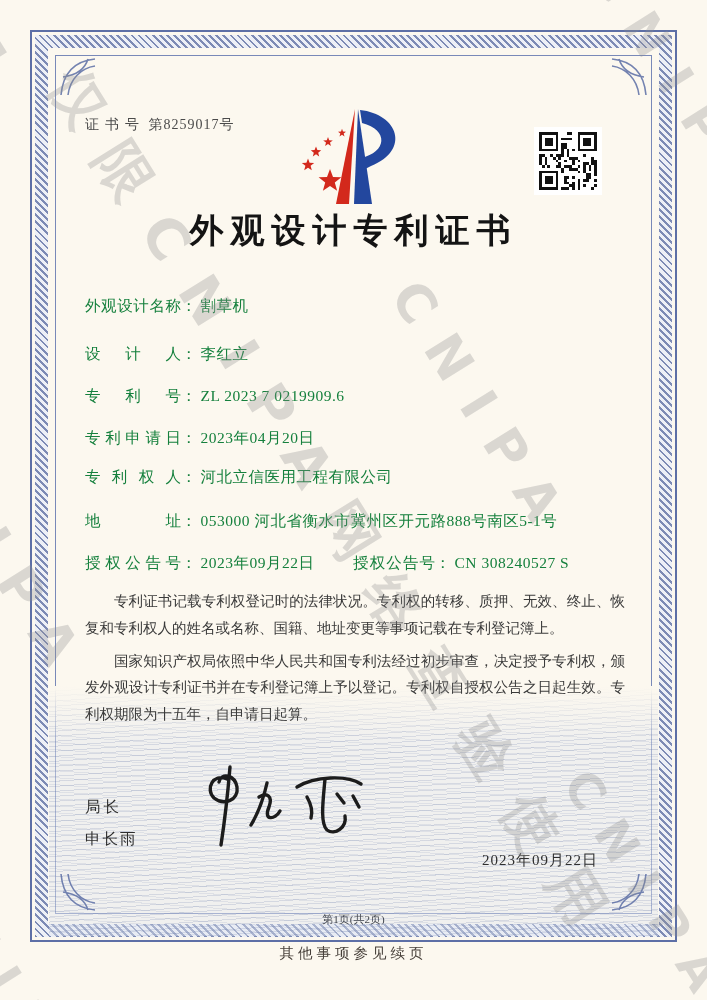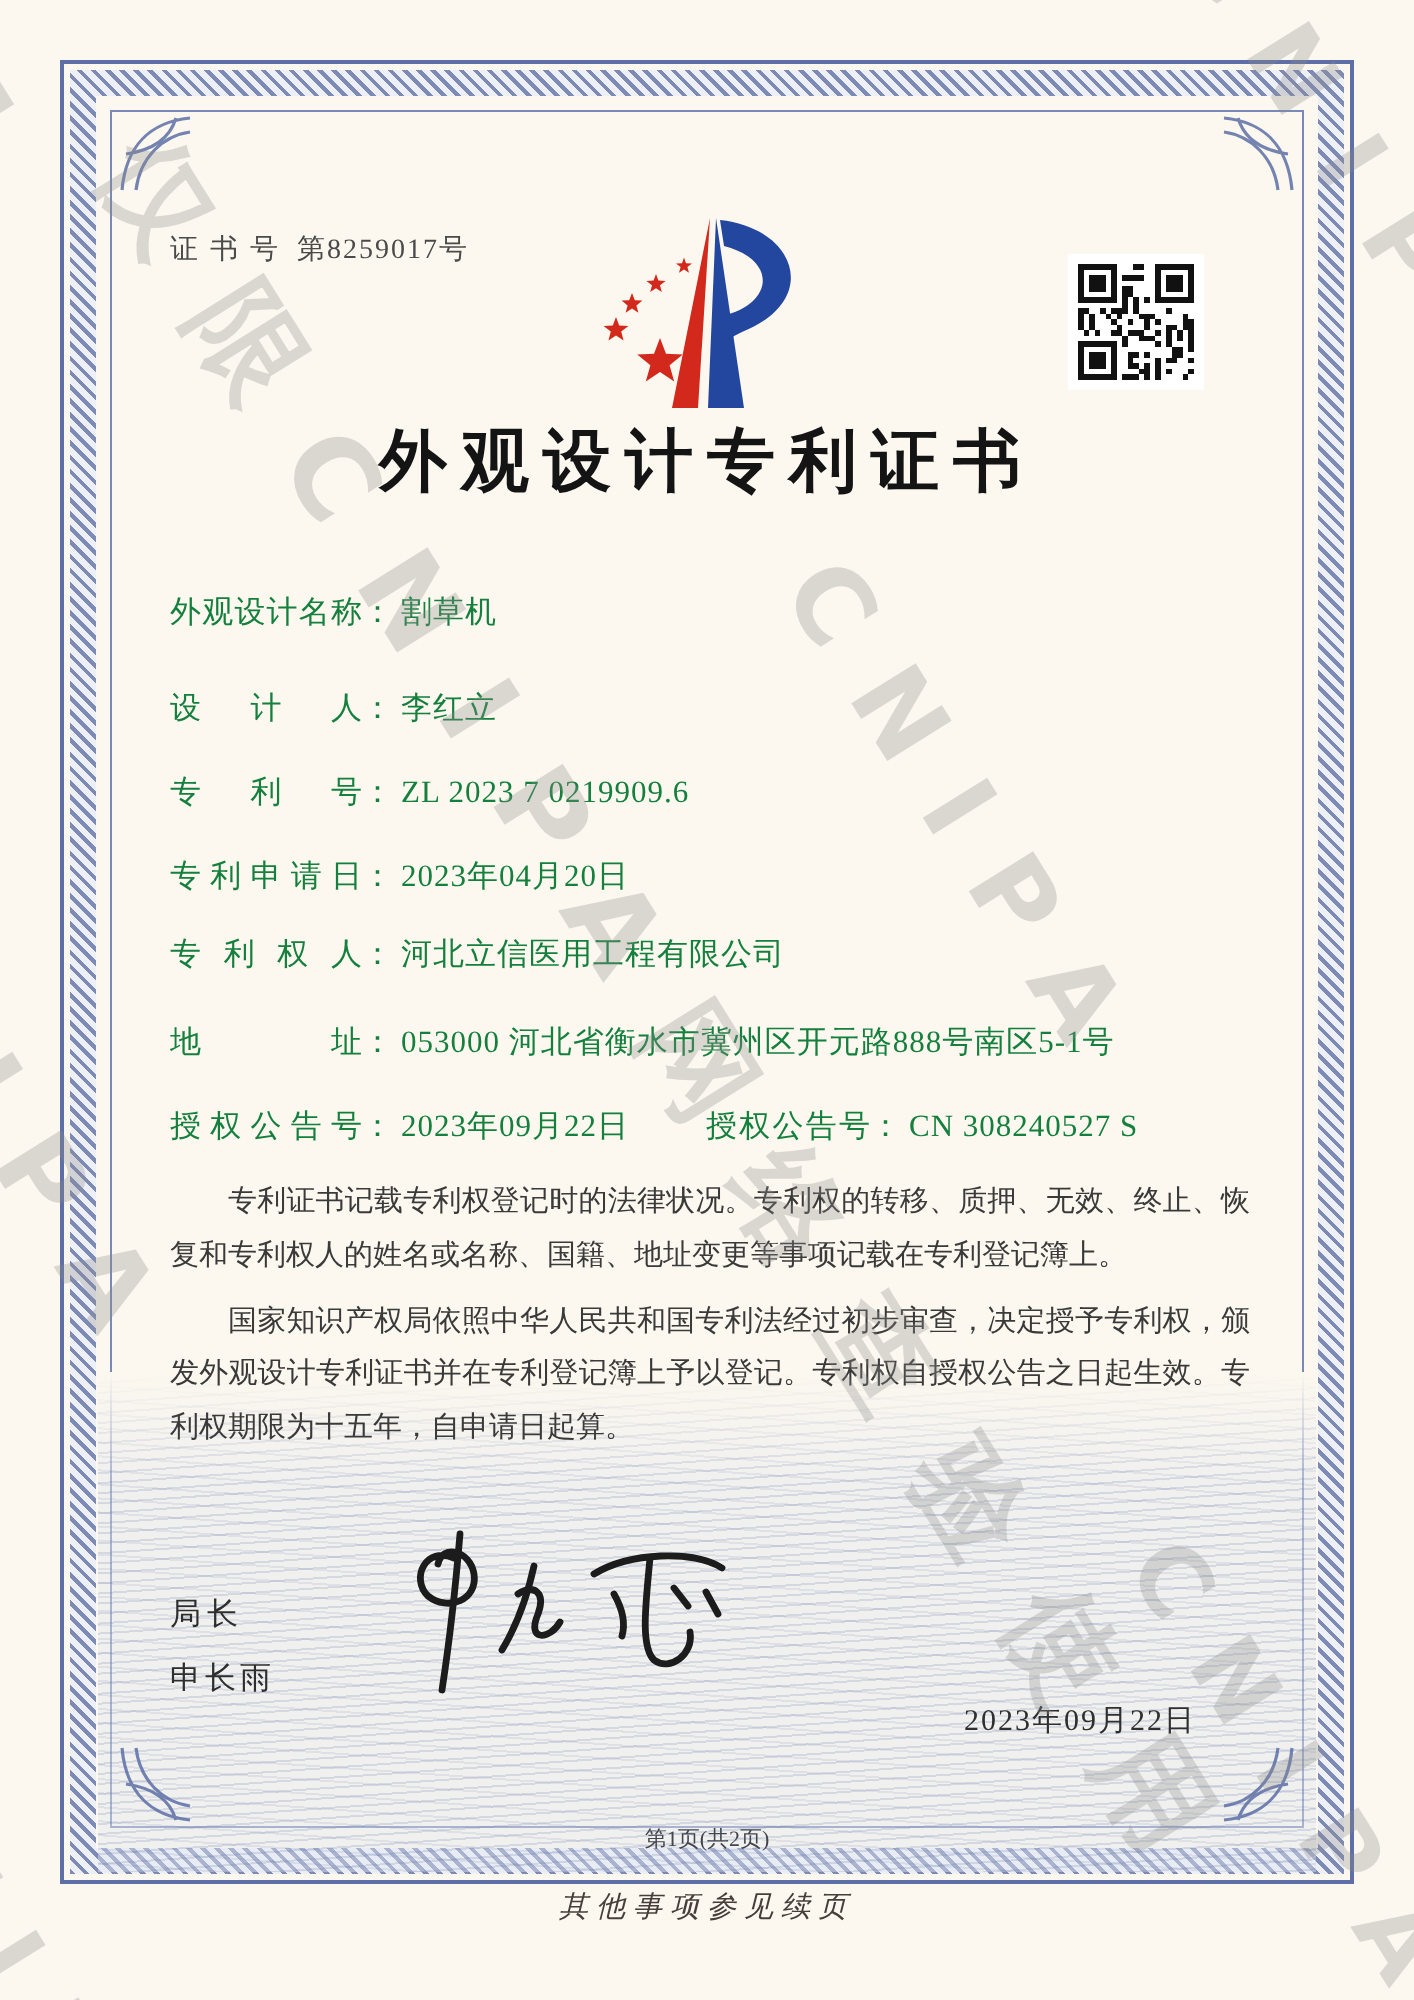--- a/index.html
+++ b/index.html
@@ -65,21 +65,21 @@
   .body-text p{text-indent:2em;margin-bottom:6px;}
 
   .signer-title{position:absolute;left:85px;top:797px;font-size:15.5px;letter-spacing:3px;color:#2e2e2e;}
   .signer-name{position:absolute;left:85px;top:829px;font-size:15.5px;letter-spacing:2px;color:#2e2e2e;font-family:Liberation Mono, monospace;}
   .signature{position:absolute;left:193px;top:763px;width:190px;height:88px;}
   .signature svg{width:100%;height:100%;}
   .issue-date{position:absolute;left:482px;top:851px;font-size:15px;letter-spacing:1px;color:#2f2f2f;}
 
   .page-indicator{position:absolute;left:0;right:0;top:912px;text-align:center;font-size:11px;color:#41454e;z-index:4;}
   .footer-note{position:absolute;left:0;right:0;top:944px;text-align:center;font-size:14.5px;
-    letter-spacing:4px;color:#463f39;z-index:4;font-style:italic;}
+    letter-spacing:4px;color:#463f39;z-index:4;}
 
   
   .wm{position:absolute;z-index:6;pointer-events:none;color:#8e8e8e;opacity:.30;
     font-family:"DejaVu Sans","Liberation Sans",sans-serif;font-weight:bold;
     transform-origin:0 0;transform:rotate(58deg);white-space:nowrap;}
 </style>
 </head>
 <body>
 
 <div class="page">

